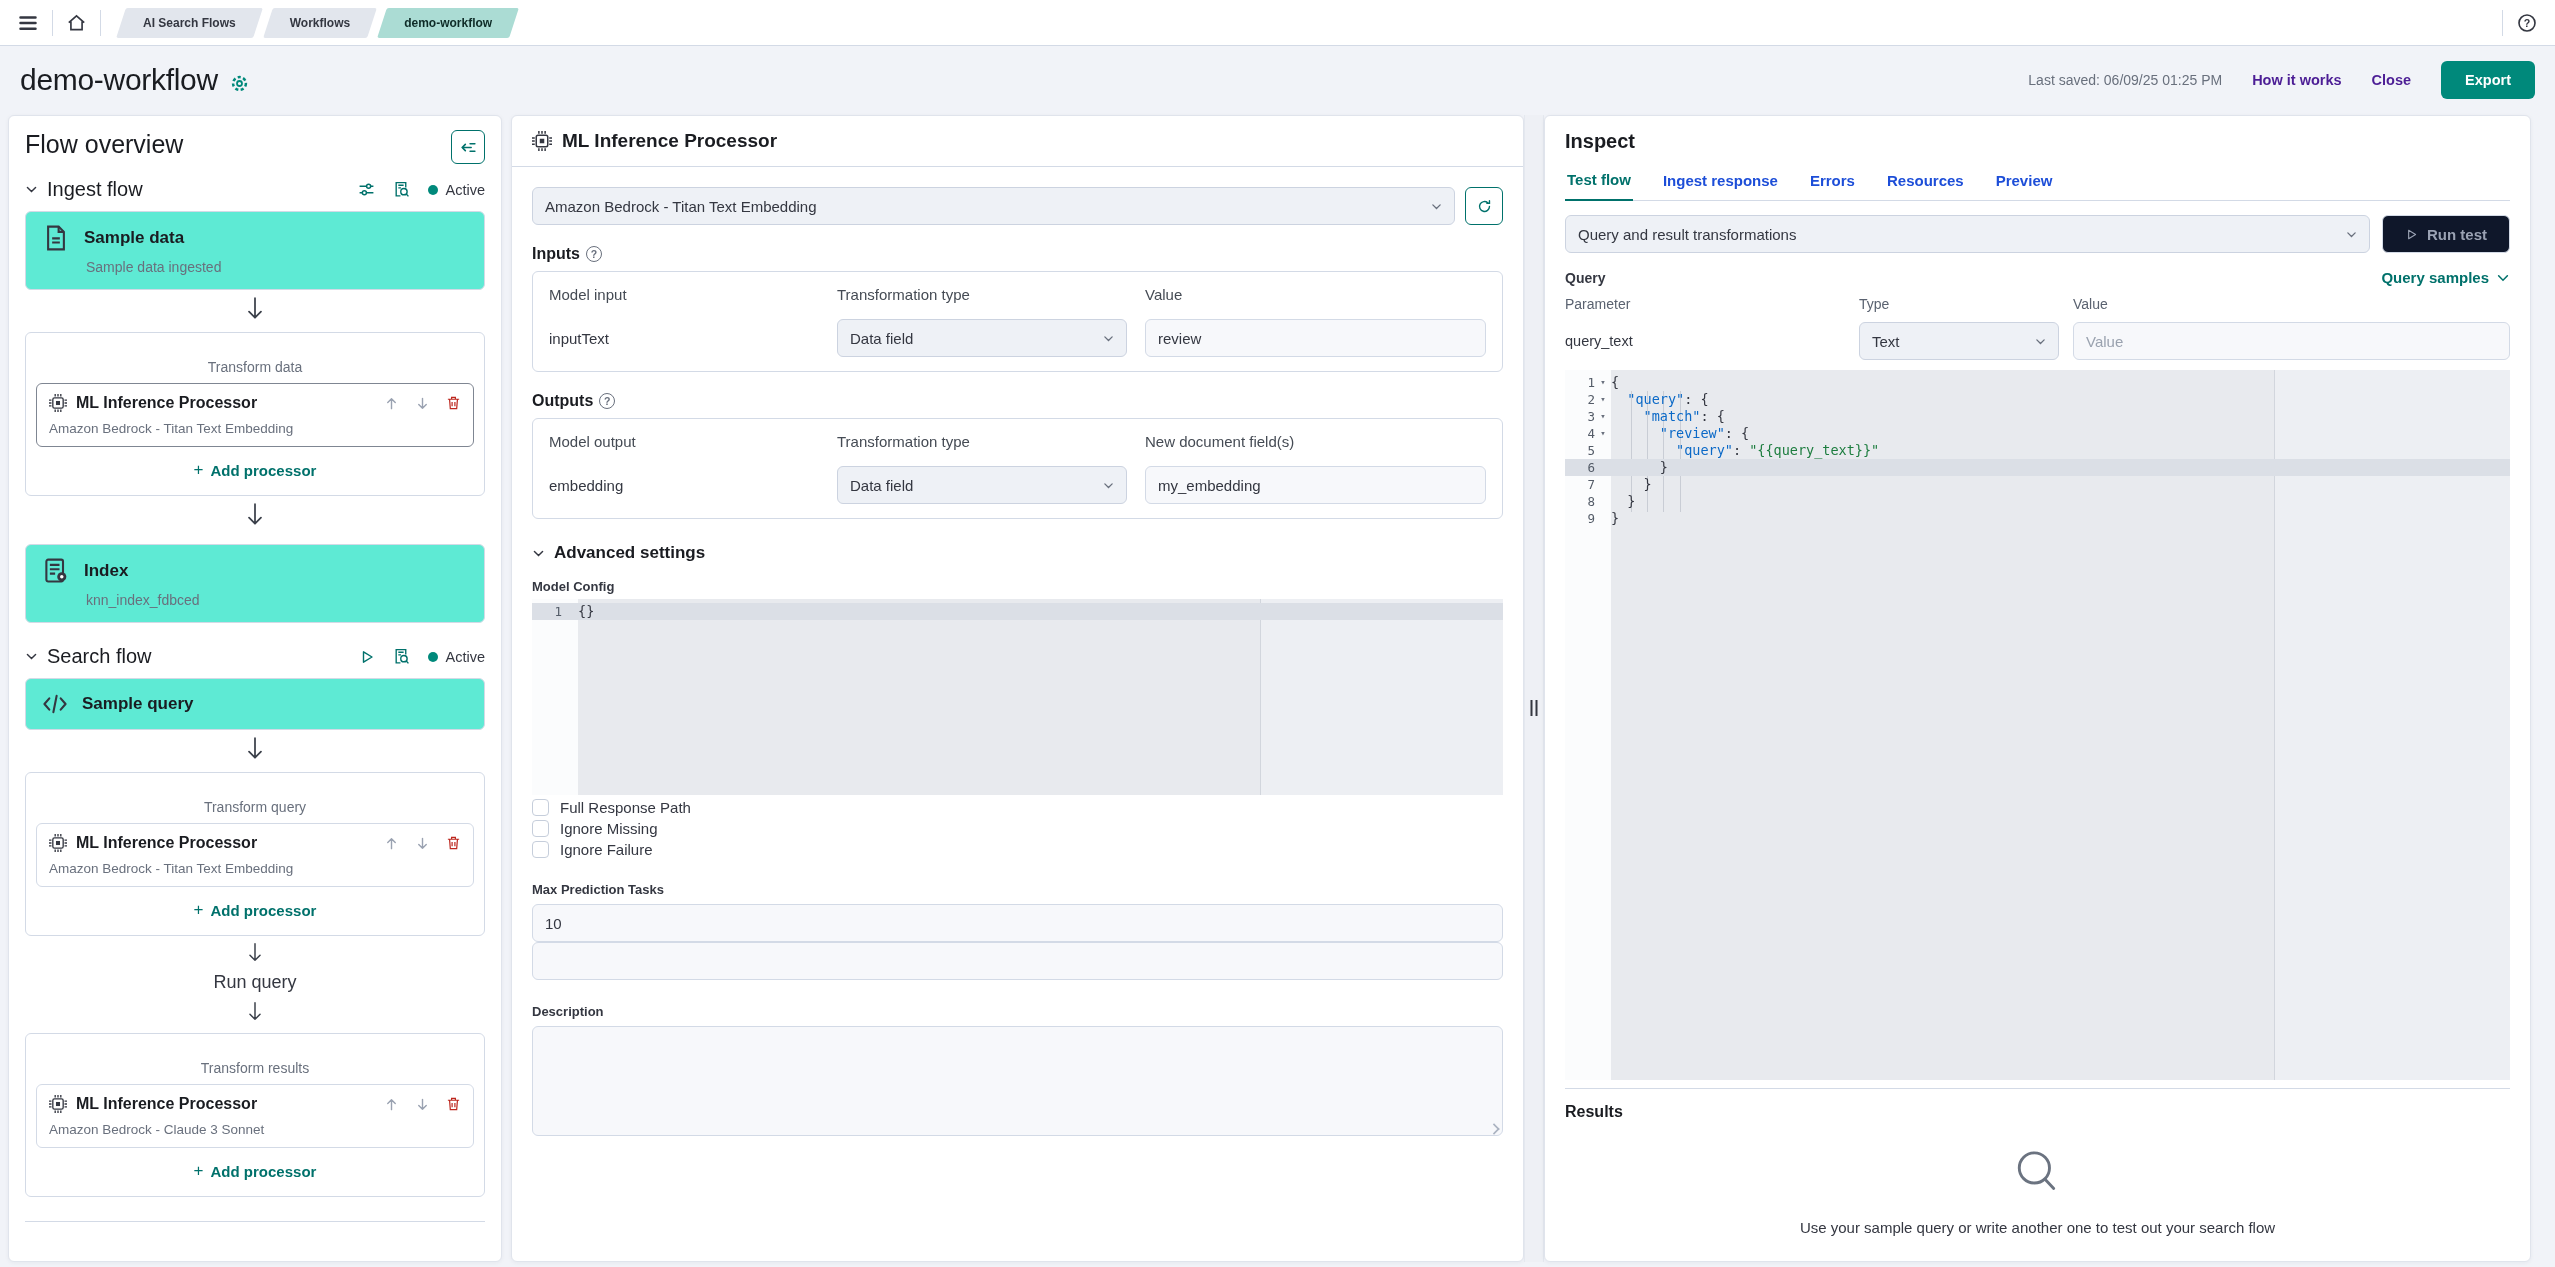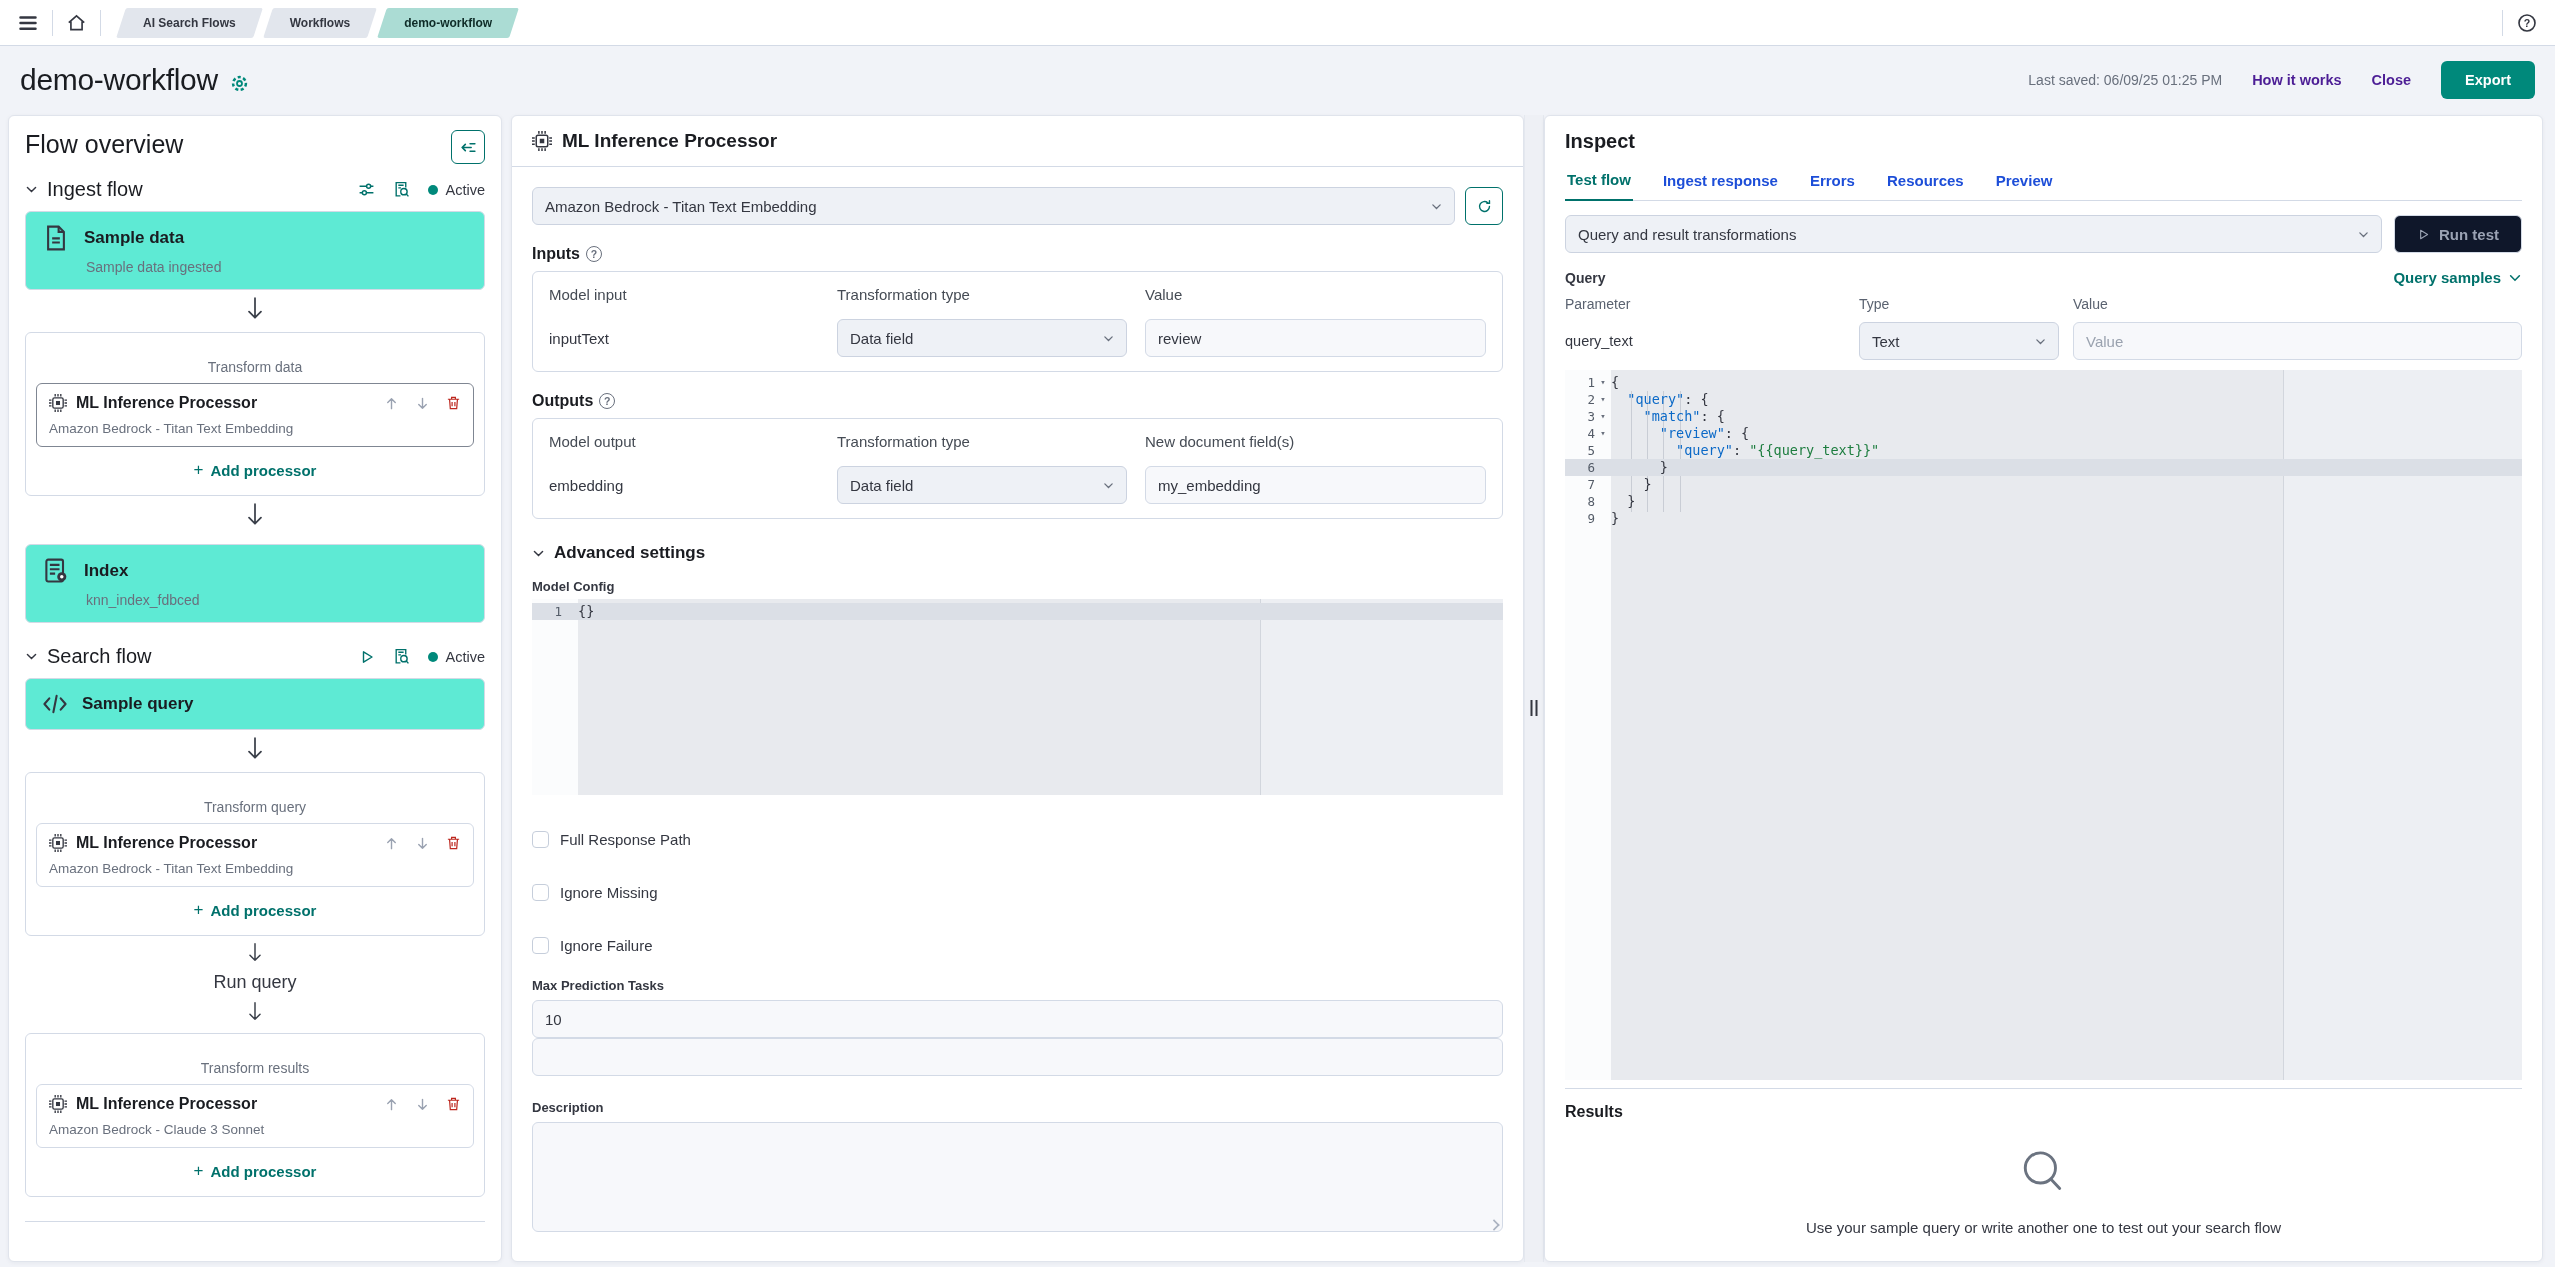--- a/index.html
+++ b/index.html
@@ -30,21 +30,21 @@
   .gearbtn{color:#00897b;margin-top:6px;}
   .head-right{margin-left:auto;display:flex;align-items:center;gap:30px;}
   .lastsaved{font-size:14px;color:#69707d;}
   .teal-link{color:#4c1d95;font-weight:700;font-size:14.5px;}
   .primary-btn{background:#00897b;color:#fff;font-weight:700;font-size:14.5px;height:38px;padding:0 24px;border-radius:6px;}
 
   
   .panel{position:absolute;top:115px;bottom:5px;background:#fff;border:1px solid #e0e4ec;border-radius:6px;box-shadow:0 1px 4px rgba(20,30,50,.05);}
   .pl{left:8px;width:494px;padding:14px 16px;display:flex;flex-direction:column;overflow:hidden;}
   .pm{left:511px;width:1013px;overflow:hidden;}
-  .pr{left:1544px;right:12px;padding:14px 20px;overflow:hidden;}
+  .pr{left:1544px;right:24px;padding:14px 20px;overflow:hidden;}
   .rs{position:absolute;left:1524px;width:20px;top:115px;bottom:5px;background:#eef0f5;border-left:1px solid #e4e8ef;border-right:1px solid #e4e8ef;}
   .rs-handle{position:absolute;left:50%;top:585px;transform:translateX(-50%);display:flex;gap:3px;}
   .rs-handle i{display:block;width:2px;height:16px;background:#343741;}
 
   
   .pl-head{display:flex;justify-content:space-between;align-items:flex-start;}
   .pl-head h2{font-size:25px;font-weight:400;color:#1a1c21;}
   .boxicon{width:34px;height:34px;border:1px solid #00716b;border-radius:6px;display:grid;place-items:center;color:#00716b;background:#fff;}
   .sec-head{display:flex;align-items:center;gap:9px;margin-top:14px;}
   .sec-head h3{font-size:20px;font-weight:500;color:#1a1c21;}
@@ -105,21 +105,21 @@
   .ed-guides{position:absolute;left:66px;top:21px;height:121px;width:52px;background:repeating-linear-gradient(to right,#c9cdd5 0 1px,transparent 1px 16.2px);}
   .cl{position:relative;display:flex;height:17px;line-height:17px;z-index:1;}
   .cl.active{background:#dbdfe6;}
   .ln{width:30px;text-align:right;color:#545c68;font-size:12.5px;}
   .fold{width:16px;text-align:center;color:#69707d;font-size:9px;line-height:17px;}
   .cl code{white-space:pre;font-size:13.5px;font-family:inherit;}
   .tk-k{color:#0b69c7;} .tk-s{color:#1d7d3f;} .tk-p{color:#343741;}
   .ed-mid{height:196px;margin-top:2px;}
   .ed-right{height:710px;margin-top:10px;}
 
-  .cb-row{display:flex;align-items:center;gap:11px;margin-top:36px;font-size:15px;color:#343741;}
+  .cb-row{display:flex;align-items:center;gap:11px;margin-top:4px;font-size:15px;color:#343741;}
   .cb{width:17px;height:17px;border:1px solid #c6cedb;border-radius:4px;background:#fff;flex:none;}
   .input-label{font-size:13px;font-weight:700;margin:24px 0 7px;}
   .ta-wrap{position:relative;}
   .textarea{width:100%;height:110px;background:#f7f8fb;border:1px solid #d3dae6;border-radius:6px;padding:10px 12px;font-size:15px;resize:none;font-family:inherit;}
   .ta-grip{position:absolute;right:4px;bottom:6px;width:10px;height:10px;border-right:2px solid #98a2b3;border-bottom:2px solid #98a2b3;transform:rotate(-45deg) scale(.8);opacity:.8;}
 
   
   .pr h2{font-size:20px;font-weight:700;color:#1a1c21;}
   .tabs{display:flex;gap:28px;border-bottom:1px solid #d3dae6;margin-top:12px;}
   .tab{padding:6px 2px 11px;font-size:15px;font-weight:600;color:#1d4ed8;}

